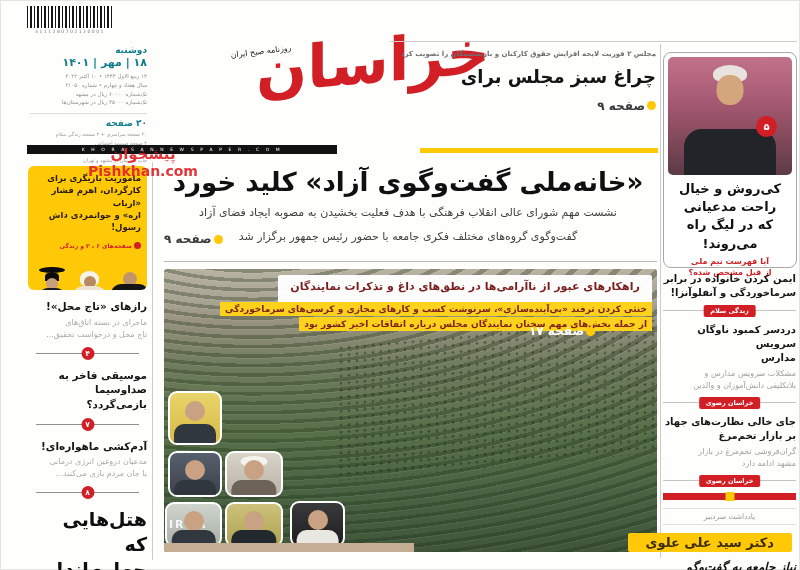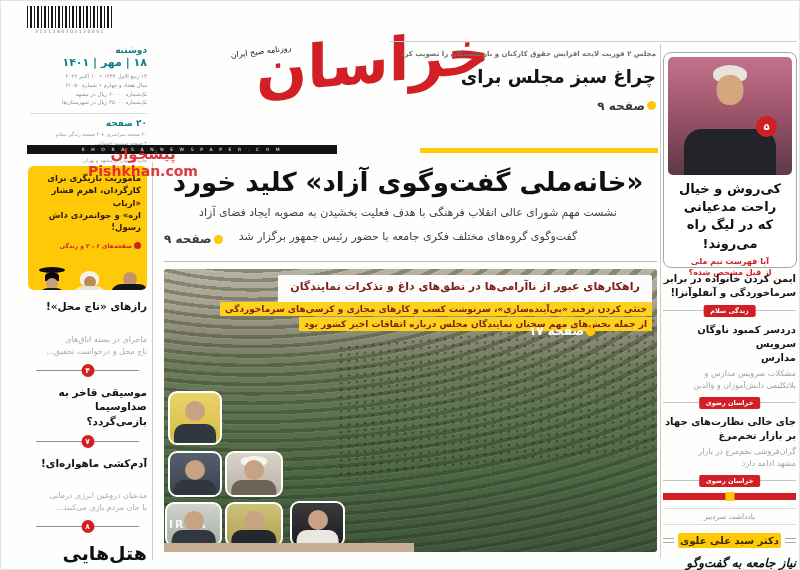--- a/index.html
+++ b/index.html
@@ -93,40 +93,40 @@
   .sb-h{font-size:10px;font-weight:900;color:#151515;line-height:1.4;letter-spacing:-.2px;}
   .sb-s{font-size:8px;color:#a0a0a0;line-height:1.5;margin-top:3px;}
   .sb-div{position:relative;border-top:1px solid #c4c4c4;height:0;margin:10px 0 12px;}
   .pill{position:absolute;top:-6px;left:50%;transform:translateX(-50%);background:#d21f26;color:#fff;
     font-size:6.5px;font-weight:bold;padding:1.5px 7px 2.5px;border-radius:2px;white-space:nowrap;}
   .redbar{position:relative;height:7px;background:#d21f26;margin:12px 0 8px;}
   .redbar .notch{position:absolute;left:50%;top:-1px;transform:translateX(-50%);width:9px;height:9px;background:#ffc907;}
   .ed-label{font-size:7.5px;color:#999;text-align:center;border-top:1px solid #ddd;border-bottom:1px solid #ddd;padding:3px 0;}
   .ed-author-row{display:flex;align-items:center;gap:4px;margin:8px 0;}
   .ed-author-row .dline{flex:1;height:3px;border-top:1px solid #aaa;border-bottom:1px solid #aaa;}
-  .ed-author{background:#ffc907;color:#3a2c00;font-size:10px;font-weight:bold;padding:2px 2px;border-radius:2px;white-space:nowrap;}
+  .ed-author{background:#ffc907;color:#3a2c00;font-size:13px;font-weight:bold;padding:2px 18px;border-radius:2px;white-space:nowrap;}
   .ed-h{font-size:12px;font-weight:900;color:#111;margin:4px 0 5px;font-style:italic;}
   
   .leftcol{left:28px;top:166px;width:119px;text-align:right;}
   .ybox{background:#ffc907;border-radius:6px;padding:6px 6px 12px;height:124px;box-sizing:border-box;overflow:hidden;}
   .ybox .t{font-size:8.5px;font-weight:800;color:#281a0a;line-height:1.45;letter-spacing:-.2px;}
   .ybox .figs{position:relative;height:72px;margin-top:3px;}
   .fig{position:absolute;bottom:0;}
   .fig .face{width:12px;height:12px;border-radius:50%;background:#c9a07c;margin:0 auto;}
   .fig .body{border-radius:10px 10px 0 0;margin-top:-2px;}
   .fg1{left:4px;}  .fg1 .hat{width:26px;height:6px;background:#0b0b0b;border-radius:50%;margin:0 auto 0;}
   .fg1 .crown{width:14px;height:8px;background:#0b0b0b;border-radius:4px 4px 0 0;margin:0 auto -3px;}
   .fg1 .body{width:28px;height:40px;background:#1c1c1e;}
   .fg2{left:39px;} .fg2 .ghutra{width:19px;height:15px;background:#f7f3ea;border-radius:50% 50% 35% 35%;margin:0 auto -10px;}
   .fg2 .face{background:#b9895f;}
   .fg2 .body{width:33px;height:42px;background:#ece5d6;}
   .fg3{left:77px;} .fg3 .face{width:14px;height:14px;background:#c1956c;}
   .fg3 .body{width:38px;height:44px;background:#141416;}
   .lc-h{font-size:10.5px;font-weight:900;color:#141414;line-height:1.4;letter-spacing:-.2px;}
-  .lc-s{font-size:8px;color:#aaa;line-height:1.5;margin-top:20px;}
+  .lc-s{font-size:8px;color:#aaa;line-height:1.5;margin-top:3px;}
   .lc-div{position:relative;border-top:1px solid #8f8f8f;margin:12px 8px 14px;}
   .nc{position:absolute;top:-7px;left:50%;transform:translateX(-50%);width:13px;height:13px;border-radius:50%;
     background:#d21f26;color:#fff;font-size:7.5px;font-weight:bold;display:flex;align-items:center;justify-content:center;}
   .hotel-h{font-size:19px;font-weight:900;color:#0e0e0e;line-height:1.3;letter-spacing:-.5px;}
   .hotel-s{font-size:7.5px;color:#a2a2a2;line-height:1.55;margin-top:4px;}
 </style>
 </head>
 <body>
 
 <div class="page">

